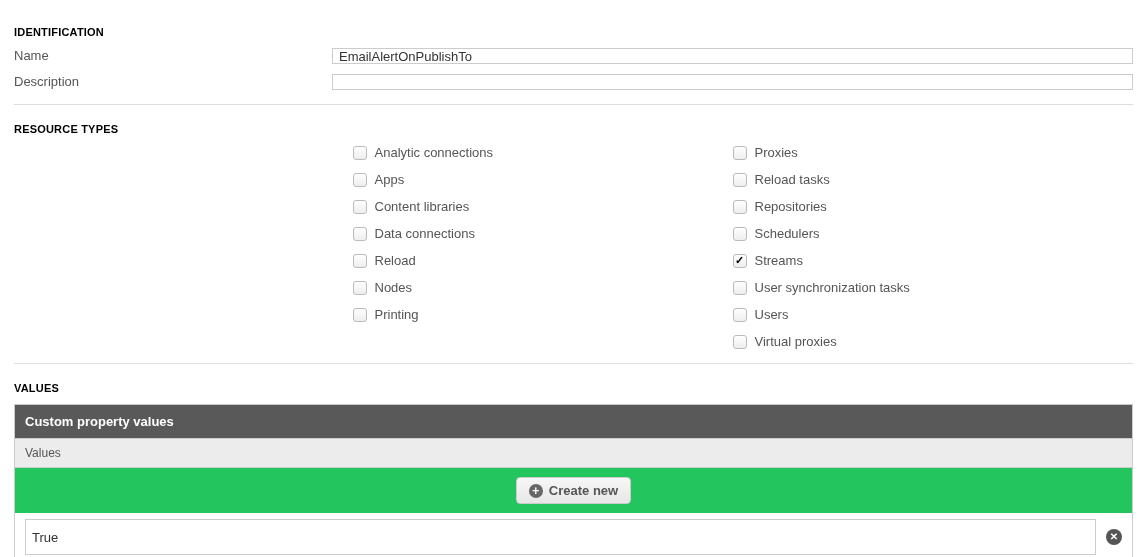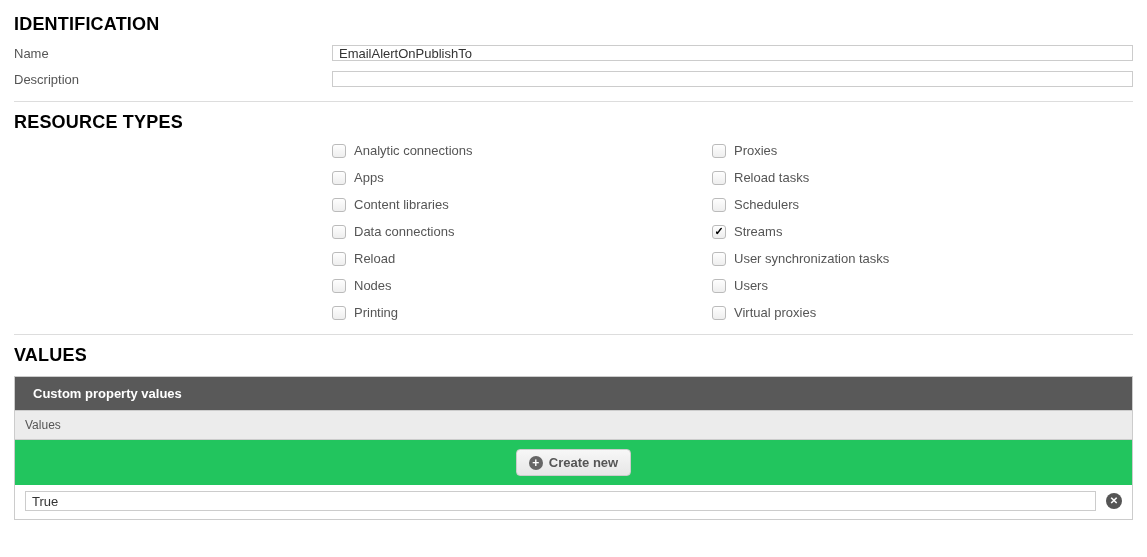--- a/index.html
+++ b/index.html
@@ -6,29 +6,29 @@
   body {
     font-family: Arial, Helvetica, sans-serif;
     font-size: 13px;
     color: #333;
     background: #fff;
     padding: 8px 14px;
     width: 1147px;
   }
   .section-heading {
     font-weight: bold;
-    font-size: 18px;
+    font-size: 11px;
     color: #000;
     text-transform: uppercase;
-    margin: 6px 0 10px 0;
+    margin: 18px 0 10px 0;
     letter-spacing: 0.2px;
   }
   .form-row {
     display: flex;
-    align-items: center;
+    align-items: flex-start;
     margin-bottom: 10px;
   }
   .form-label {
     width: 318px;
     color: #555;
     font-size: 13px;
   }
   .form-input {
     flex: 1;
     height: 16px;
@@ -39,20 +39,21 @@
     background: #fff;
   }
   .section-divider {
     border: none;
     border-top: 1px solid #ddd;
     margin: 14px 0 10px 0;
   }
   .resource-grid {
     display: flex;
     margin-left: 318px;
+    justify-content: center;
   }
   .resource-col {
     display: flex;
     flex-direction: column;
     gap: 12px;
     width: 380px;
   }
   .checkbox-row {
     display: flex;
     align-items: center;
@@ -79,21 +80,21 @@
     line-height: 1;
   }
   .values-table {
     border: 1px solid #ccc;
     margin-top: 8px;
   }
   .values-header {
     background: #595959;
     color: #fff;
     font-weight: bold;
-    padding: 9px 18px;
+    padding: 9px 10px;
     font-size: 13px;
   }
   .values-subheader {
     background: #ececec;
     color: #555;
     font-size: 12px;
     padding: 7px 10px;
     border-top: 1px solid #ccc;
     border-bottom: 1px solid #ccc;
   }
@@ -133,21 +134,21 @@
   }
   .value-row {
     display: flex;
     align-items: center;
     padding: 6px 10px 8px 10px;
     gap: 10px;
     background: #fff;
   }
   .value-input {
     flex: 1;
-    height: 20px;
+    height: 36px;
     border: 1px solid #ccc;
     padding: 2px 6px;
     font-size: 13px;
     color: #333;
   }
   .del-icon {
     width: 16px;
     height: 16px;
     border-radius: 50%;
     background: #555;
@@ -216,20 +217,24 @@
       </div>
     </div>
   <div class="resource-col" id="res-right">
       <div class="checkbox-row">
         <span class="cb"></span>
         <span>Proxies</span>
       </div>
       <div class="checkbox-row">
         <span class="cb"></span>
         <span>Reload tasks</span>
+      </div>
+      <div class="checkbox-row">
+        <span class="cb"></span>
+        <span>Repositories</span>
       </div>
       <div class="checkbox-row">
         <span class="cb"></span>
         <span>Schedulers</span>
       </div>
       <div class="checkbox-row">
         <span class="cb checked"></span>
         <span>Streams</span>
       </div>
       <div class="checkbox-row">

